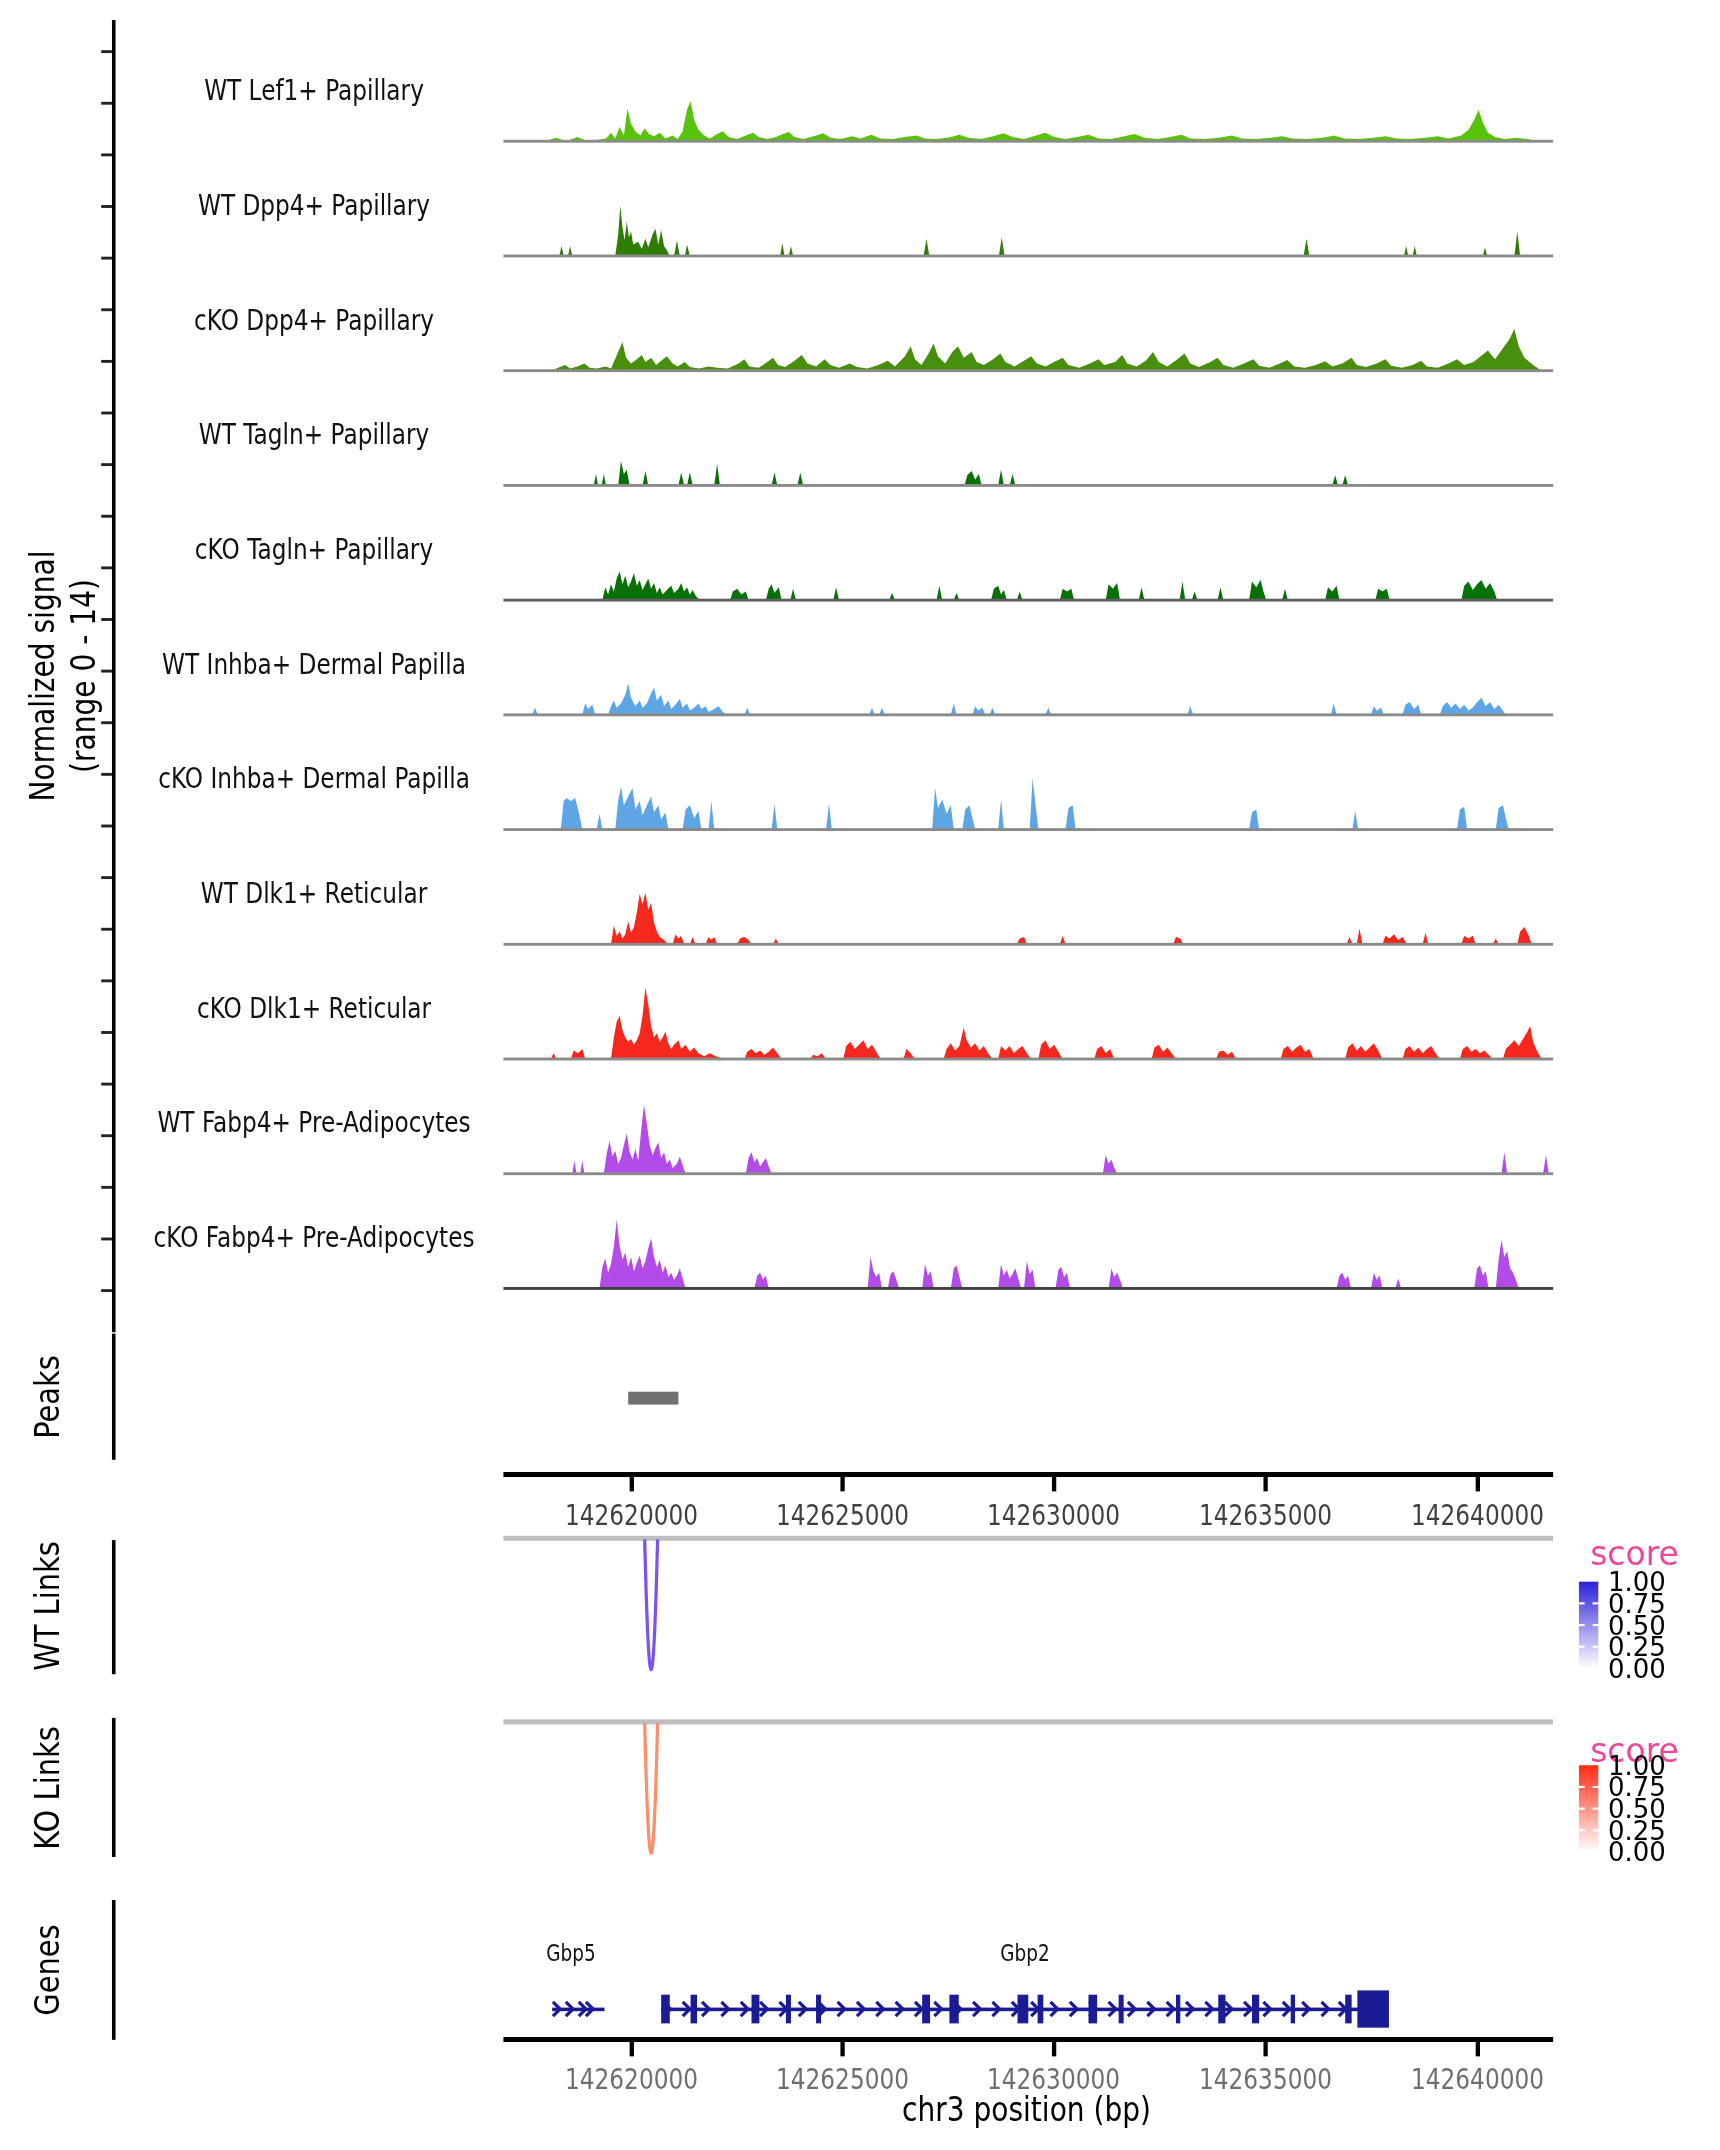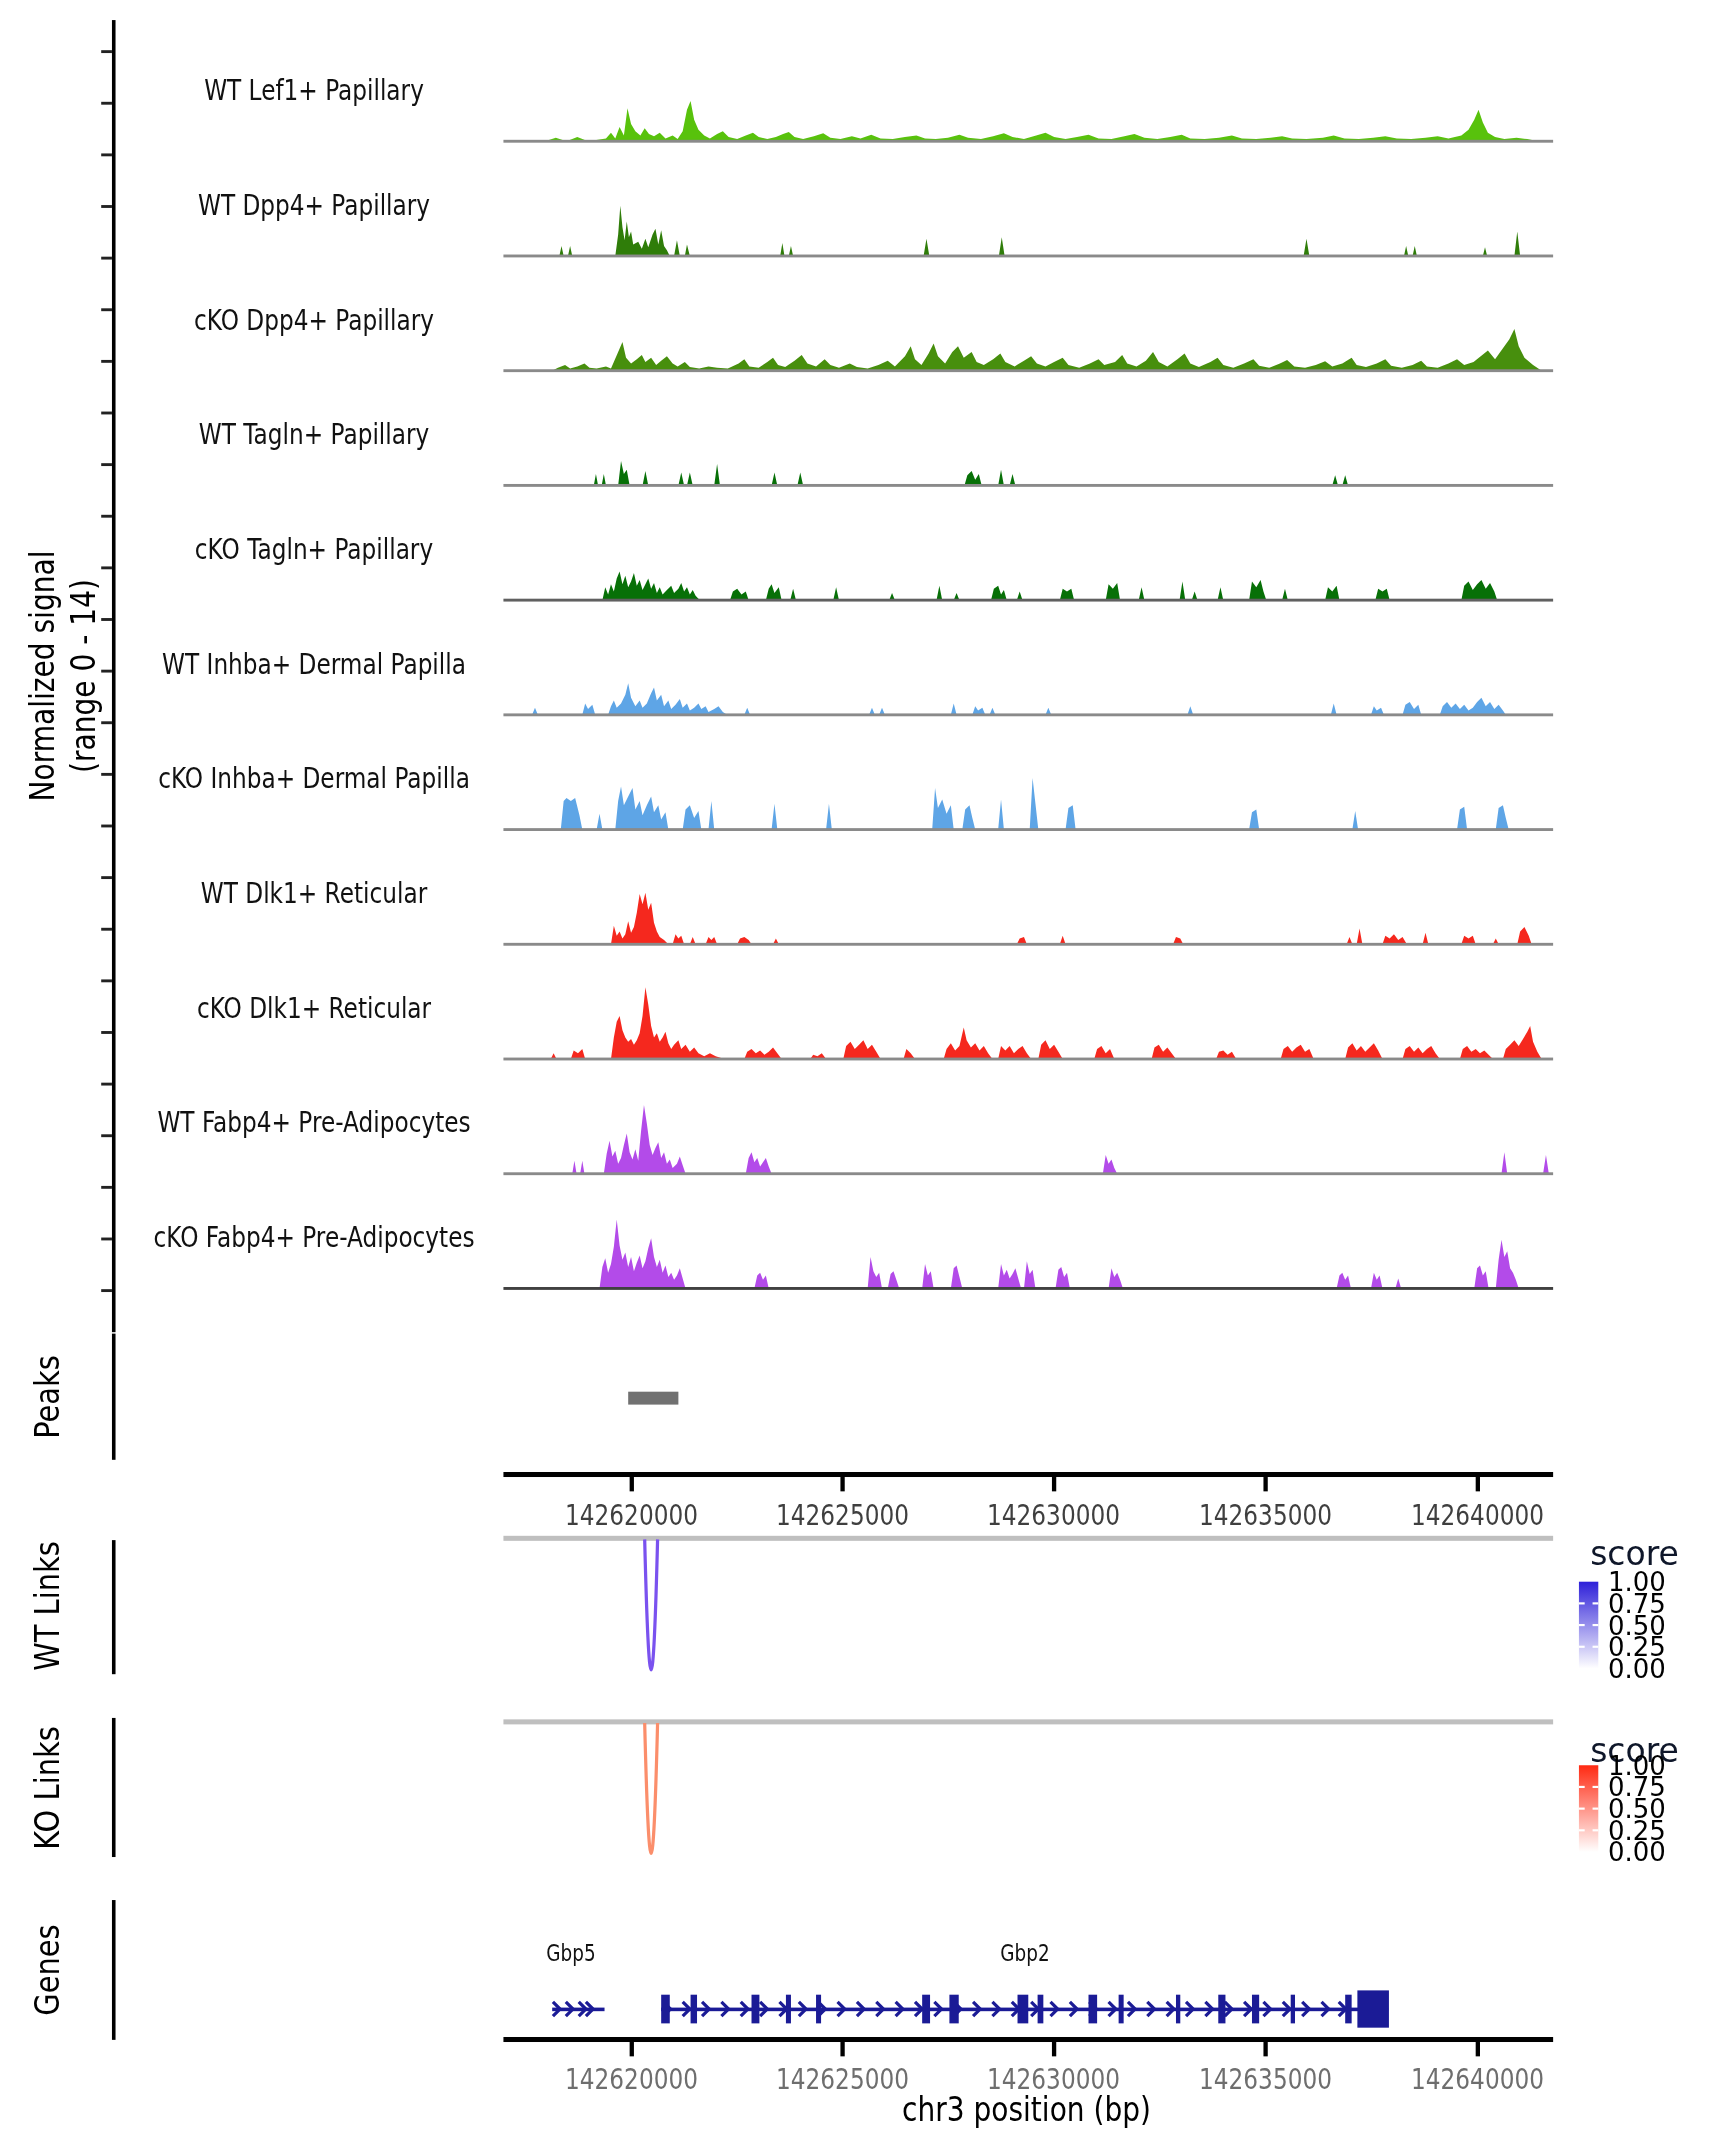--- a/index.html
+++ b/index.html
@@ -6,21 +6,21 @@
   #canvas{position:relative;width:1721px;height:2151px;background:#fff;overflow:hidden;
           font-family:"DejaVu Sans","Liberation Sans",sans-serif;}
   #chart{position:absolute;left:0;top:0;}
   #labels{position:absolute;left:0;top:0;width:1721px;height:2151px;pointer-events:none;}
   .lbl{position:absolute;color:#1a1a1a;white-space:nowrap;}
   .cond{transform:scaleX(0.8);transform-origin:center;}
   .track-label{width:442px;left:93px;text-align:center;font-size:29px;color:#111;}
   .tick-label{width:215px;text-align:center;font-size:29px;}
   .rot{transform:translate(-50%,-50%) rotate(-90deg) scaleX(0.85);transform-origin:center;font-size:34px;color:#000;text-align:center;}
   .yaxis-label{font-size:33px;line-height:1.25;}
-  .legend-title{font-size:33px;width:143px;text-align:center;color:#0f172a;}
+  .legend-title{font-size:33px;width:143px;text-align:center;color:#ec4899;}
   .legend-val{font-size:26px;width:100px;text-align:left;color:#000;}
   .gene-label{width:158px;text-align:center;font-size:23px;color:#111;transform:scaleX(0.8);transform-origin:center;}
   .xlabel{font-size:33px;color:#000;width:645px;text-align:center;transform:scaleX(0.85);transform-origin:center;}
 </style>
 </head>
 <body>
 
 <div id="canvas">
   <svg id="chart" width="1721" height="2151" viewBox="0 0 2400 3000">
       <defs>

